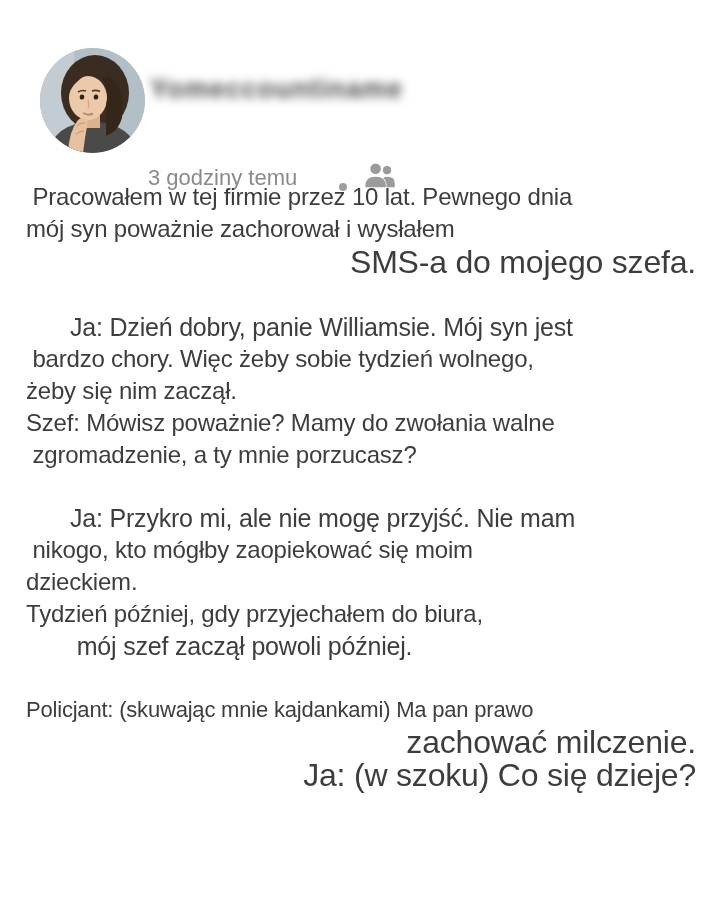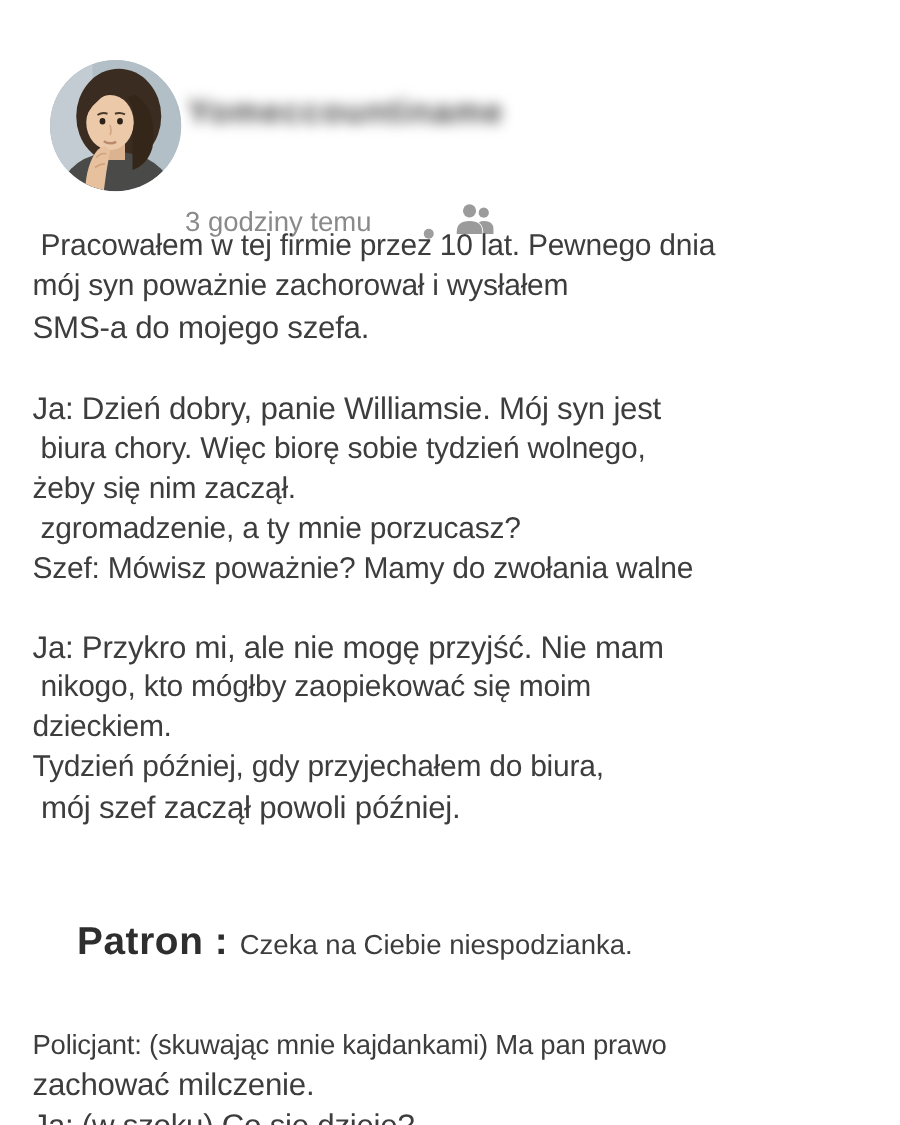--- a/index.html
+++ b/index.html
@@ -39,22 +39,22 @@
   
   .post-body {
     position: absolute; left: 26px; top: 181px; width: 670px;
     color: #3d3d3d;
   }
   .para { margin-bottom: 31px; }
   .line {
     font-size: 24px; line-height: 32px;
     white-space: pre; letter-spacing: -0.2px;
   }
-  .sz25 { font-size: 25px; }
-  .sz26 { font-size: 25px; line-height: 35px; }
+  .sz25 { font-size: 25px; margin-left: 44px; }
+  .sz26 { font-size: 32px; line-height: 35px; text-align: right; }
   .sz22 { font-size: 22px; line-height: 32px; }
   .patron-line { line-height: 40px; white-space: pre; }
   .patron-label { font-size: 31px; font-weight: 700; color: #2e2e2e; letter-spacing: 0.5px; }
   .patron-text { font-size: 22px; color: #3d3d3d; }
   .p4 .line { line-height: 33px; }
 </style>
 </head>
 <body>
 
 <div class="post-card">
@@ -114,37 +114,34 @@
   <div class="post-body">
 
     <div class="para p1">
       <div class="line"> Pracowałem w tej firmie przez 10 lat. Pewnego dnia</div>
       <div class="line">mój syn poważnie zachorował i wysłałem</div>
       <div class="line sz26">SMS-a do mojego szefa.</div>
     </div>
 
     <div class="para p2">
       <div class="line sz25">Ja: Dzień dobry, panie Williamsie. Mój syn jest</div>
-      <div class="line"> biura chory. Więc biorę sobie tydzień wolnego,</div>
+      <div class="line"> bardzo chory. Więc żeby sobie tydzień wolnego,</div>
       <div class="line">żeby się nim zaczął.</div>
+      <div class="line">Szef: Mówisz poważnie? Mamy do zwołania walne</div>
       <div class="line"> zgromadzenie, a ty mnie porzucasz?</div>
-      <div class="line">Szef: Mówisz poważnie? Mamy do zwołania walne</div>
     </div>
 
     <div class="para p3">
       <div class="line sz25">Ja: Przykro mi, ale nie mogę przyjść. Nie mam</div>
       <div class="line"> nikogo, kto mógłby zaopiekować się moim</div>
       <div class="line">dzieckiem.</div>
       <div class="line">Tydzień później, gdy przyjechałem do biura,</div>
       <div class="line sz25"> mój szef zaczął powoli później.</div>
     </div>
 
     <div class="para p4">
-      <div class="patron-line">
-        <span class="patron-label">Patron : </span><span class="patron-text">Czeka na Ciebie niespodzianka.</span>
-      </div>
       <div class="line sz22">Policjant: (skuwając mnie kajdankami) Ma pan prawo</div>
       <div class="line sz26">zachować milczenie.</div>
       <div class="line sz26">Ja: (w szoku) Co się dzieje?</div>
     </div>
 
   </div>
 </div>
 
 </body></html>

